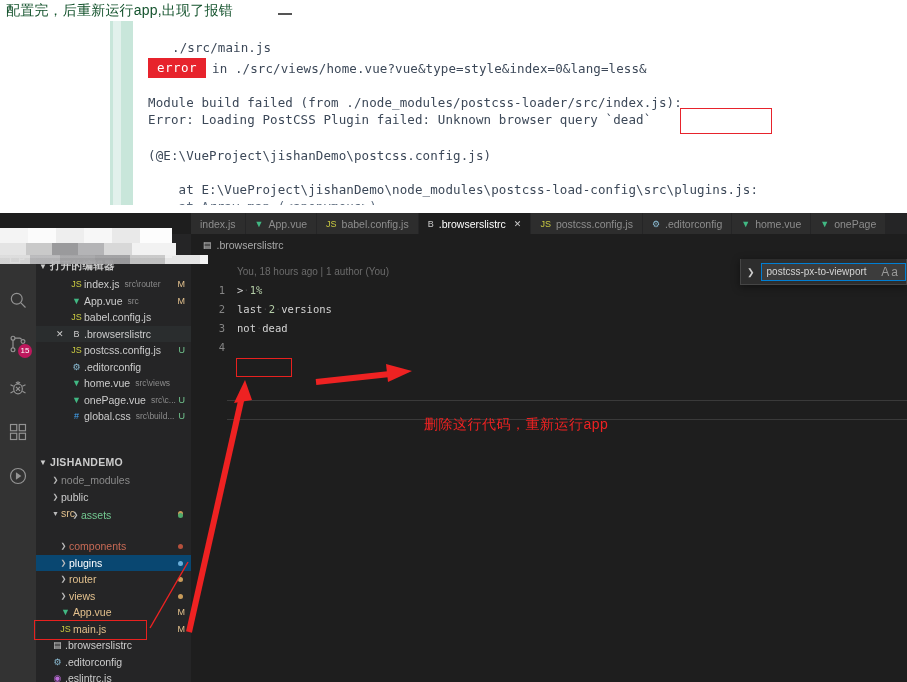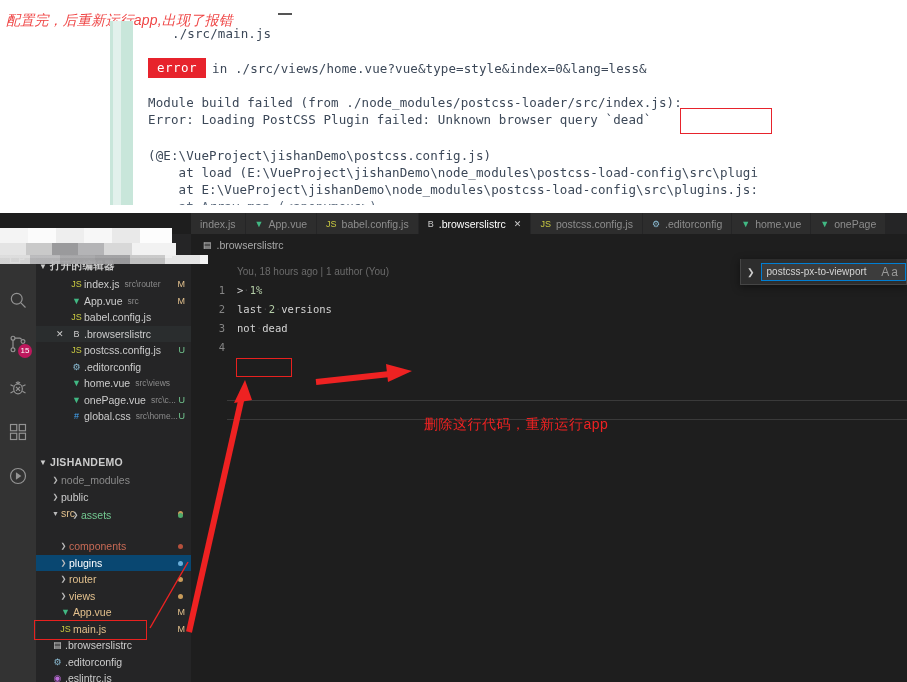--- a/index.html
+++ b/index.html
@@ -11,41 +11,41 @@
     overflow: hidden;
     position: relative;
   }
 
   
   #top-error-panel {
     position: absolute; left:0; top:0; width:907px; height:213px;
     background:#ffffff; overflow:hidden;
   }
   #top-caption {
-    position:absolute; left:6px; top:12px;
-    font-size:14px; color:#ef4444; letter-spacing:0.2px; white-space:nowrap;font-style:italic;
+    position:absolute; left:6px; top:2px;
+    font-size:14px; color:#14532d; letter-spacing:0.2px; white-space:nowrap;
   }
   #quote-bar {
     position:absolute; left:110px; top:21px; width:23px; height:192px;
     background:#c8e6da;
   }
   #quote-bar-inner{
     position:absolute; left:113px; top:21px; width:8px; height:192px;
     background:#e2f1ec;
   }
   #top-dash {
     position:absolute; left:278px; top:13px; width:14px; height:2px;
     background:#555;
   }
   .err-line {
     position:absolute;
     font-family:"DejaVu Sans Mono","Liberation Mono",monospace;
     font-size:12.5px; color:#3c4858; white-space:pre; letter-spacing:0.1px;
   }
-  #err-l1 { left:172px; top:26px; }
+  #err-l1 { left:172px; top:40px; }
   #err-badge {
     position:absolute; left:148px; top:58px;
     background:#e7232c; color:#ffffff;
     font-family:"DejaVu Sans Mono","Liberation Mono",monospace;
     font-size:12.5px; padding:2px 9px 3px 9px; letter-spacing:0.5px;
   }
   #err-l2 { left:212px; top:61px; }
   #err-l3 { left:148px; top:95px; }
   #err-l4 { left:148px; top:112px; }
   #dead-box {
@@ -216,21 +216,20 @@
   <div id="quote-bar-inner"></div>
   <div id="top-dash"></div>
 
   <div class="err-line" id="err-l1">./src/main.js</div>
   <div id="err-badge">error</div>
   <div class="err-line" id="err-l2">in ./src/views/home.vue?vue&amp;type=style&amp;index=0&amp;lang=less&amp;</div>
   <div class="err-line" id="err-l3">Module build failed (from ./node_modules/postcss-loader/src/index.js):</div>
   <div class="err-line" id="err-l4">Error: Loading PostCSS Plugin failed: Unknown browser query `dead`</div>
   <div id="dead-box"></div>
   <div class="err-line" id="err-l5">(@E:\VueProject\jishanDemo\postcss.config.js)</div>
-  <div class="err-line" id="err-l6">    at load (E:\VueProject\jishanDemo\node_modules\postcss-load-config\src\plugi</div>
   <div class="err-line" id="err-l7">    at E:\VueProject\jishanDemo\node_modules\postcss-load-config\src\plugins.js:</div>
   <div class="err-line" id="err-l8">    at Array.map (&lt;anonymous&gt;)</div>
   <div id="top-clip-fade"></div>
 </div>
 
 <div id="vscode">
 
   <div id="mosaic"></div>
   <div id="mosaic2"></div>
   <div id="mosaic3"></div>
@@ -325,21 +324,21 @@
         </div>
         <div class="tree-row" style="top: 157.5px; padding-left: 33px;">
           <span class="ficon" style="color: rgb(65, 184, 131);">▼</span>
           <span class="fname">onePage.vue</span>
           <span class="fdesc">src\c...</span>
           <span class="fstat" style="color: rgb(115, 201, 145);">U</span>
         </div>
         <div class="tree-row" style="top: 174px; padding-left: 33px;">
           <span class="ficon" style="color: rgb(66, 165, 245);">#</span>
           <span class="fname">global.css</span>
-          <span class="fdesc">src\home...</span>
+          <span class="fdesc">src\build...</span>
           <span class="fstat" style="color: rgb(115, 201, 145);">U</span>
         </div>
       </div>
 
     <div class="section-header" style="top:218px">
       <span class="chev">▼</span>
       <span>JISHANDEMO</span>
     </div>
     <div id="project-tree">
         <div class="tree-row" style="top: 238px; padding-left: 14px;">

